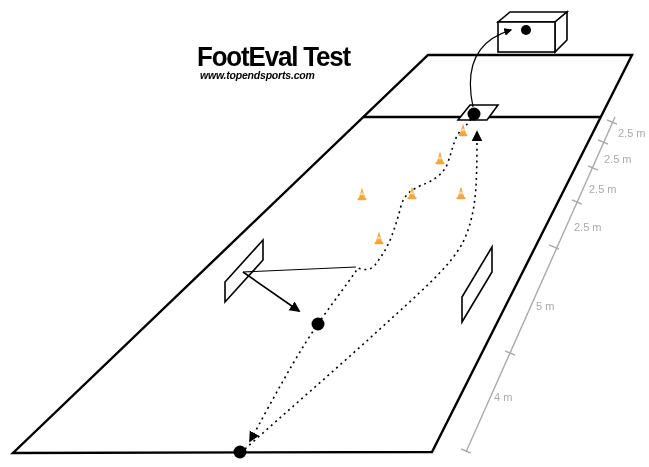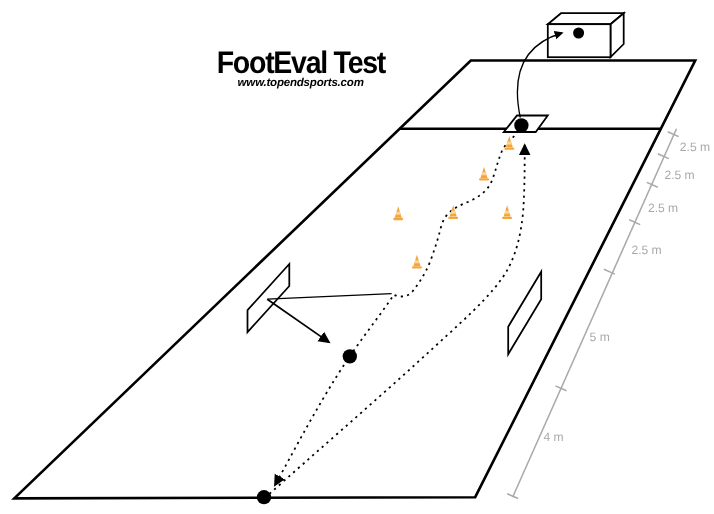--- a/index.html
+++ b/index.html
@@ -12,21 +12,21 @@
   }
   #diagram{position:absolute;left:0;top:0;}
   .title{
     position:absolute;left:197px;top:43px;
     font-size:27px;font-weight:bold;letter-spacing:-1.2px;
     color:#000;line-height:1;
     transform:scale(0.96,1.05);transform-origin:left top;
     white-space:nowrap;
   }
   .website{
-    position:absolute;left:216px;top:70px;
+    position:absolute;left:200px;top:70px;
     font-size:10.5px;font-weight:bold;font-style:italic;letter-spacing:-0.2px;
     color:#000;line-height:1;white-space:nowrap;
   }
   .ink{stroke:var(--ink,#000);}
   .thin{stroke-width:1.2;}
   .mid{stroke-width:1.6;}
   .thick{stroke-width:2.4;}
   .nofill{fill:none;}
   .whitefill{fill:#ffffff;}
   .blackfill{fill:var(--ink,#000);}

